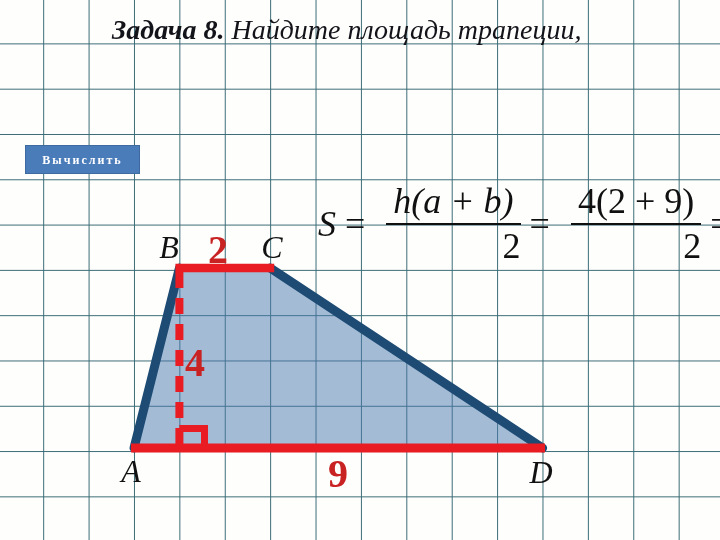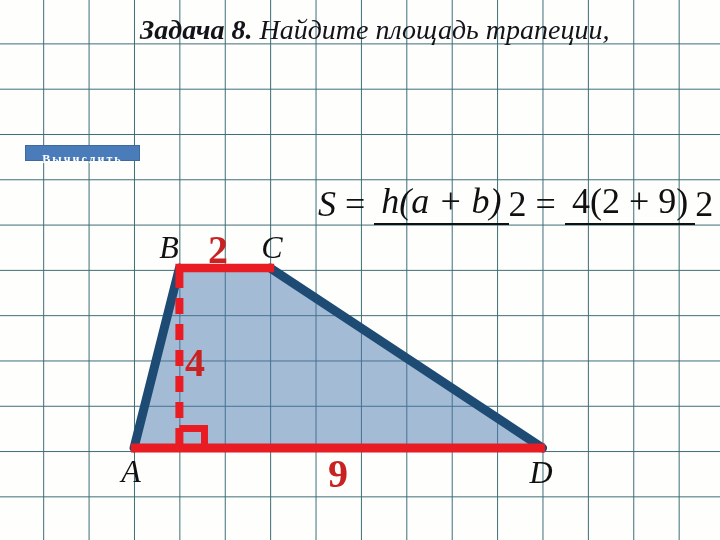--- a/index.html
+++ b/index.html
@@ -8,41 +8,41 @@
     background-color:#fefefd;
     background-image:
       linear-gradient(to right, #3a6b75 1.3px, rgba(0,0,0,0) 1.3px),
       linear-gradient(to bottom, #3a6b75 1.3px, rgba(0,0,0,0) 1.3px);
     background-size:45.4px 45.3px;
     background-position:43.2px 43.4px;
     font-family:"Liberation Serif", serif;
   }
   .title-l1 {
     position:absolute; left:112px; top:14px;
-    font-style:italic; font-size:28px; color:#13131a; white-space:nowrap;margin-left:28px;
+    font-style:italic; font-size:28px; color:#13131a; white-space:nowrap;
   }
   .title-l1 .bold { font-weight:bold; }
   .title-l2 {
     position:absolute; left:38px; top:49px;
     font-style:italic; font-size:28px; color:#13131a; white-space:nowrap;
   }
   .calc-btn {
-    position:absolute; left:25px; top:145px; width:115px; height:16px;
+    position:absolute; left:25px; top:145px; width:115px; height:29px;
     background:#4a7cba; color:#ffffff; border:1px solid #3e6aa0;
     font-family:"Liberation Serif", serif; font-weight:bold; font-size:12px;
     letter-spacing:2px; text-align:center; line-height:26px; padding:0;
     cursor:pointer;
   }
   .formula {
     position:absolute; left:318px; top:183px;
     display:flex; align-items:center; gap:9px;
     font-size:36px; color:#101010; white-space:nowrap;
   }
   .it { font-style:italic; }
-  .frac { display:inline-flex; text-align:right; }
+  .frac { display:inline-flex; flex-direction:column; text-align:right;margin-left:12px; }
   .frac .num { line-height:1.0; padding:0 7px 4px 7px; border-bottom:2.5px solid #101010; }
   .frac .den { line-height:1.0; padding-top:3px; }
   .fig { position:absolute; left:0; top:0; }
   .vlabel {
     font-family:"Liberation Serif", serif; font-style:italic;
     font-size:32px; fill:#111111;
   }
   .dim {
     font-family:"Liberation Serif", serif; font-weight:bold;
     font-size:40px; fill:#c92222;

